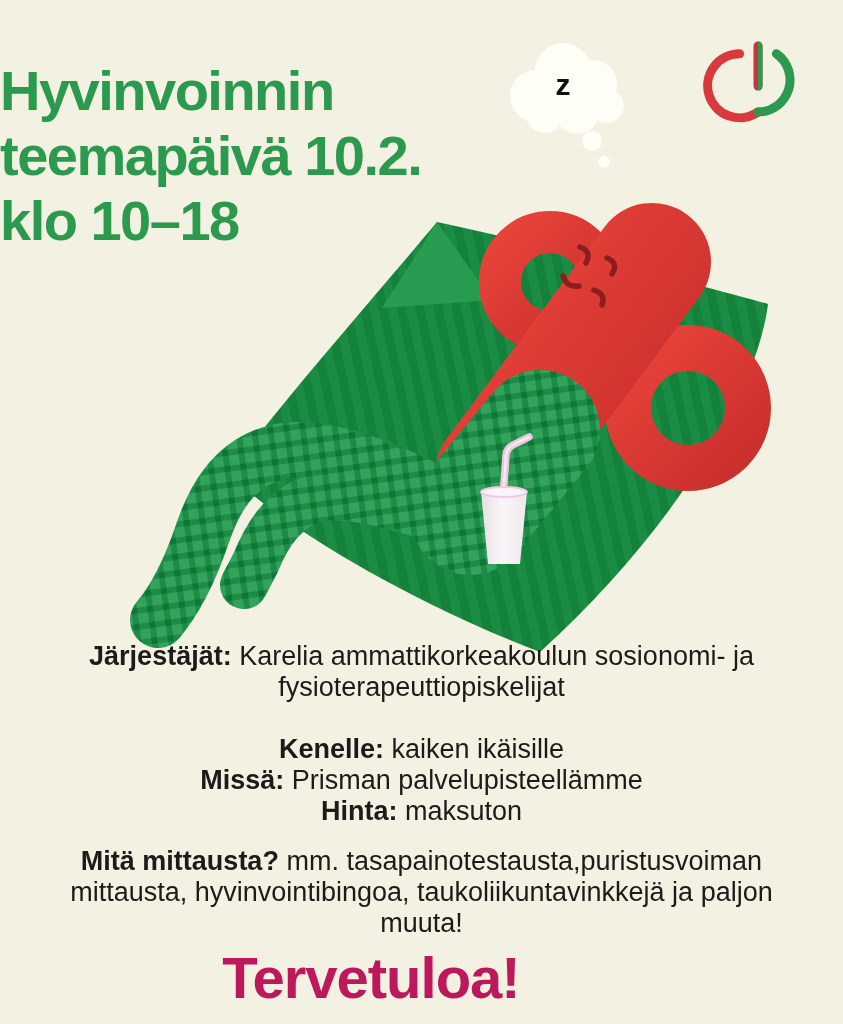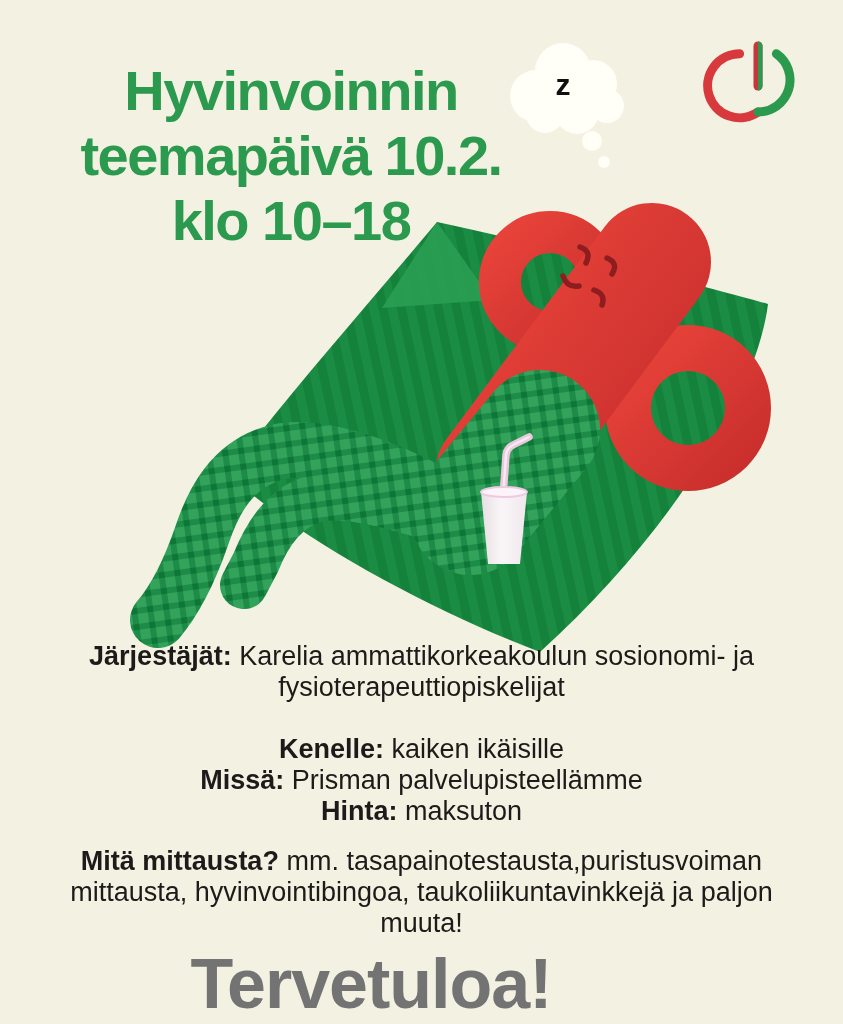--- a/index.html
+++ b/index.html
@@ -5,36 +5,36 @@
   html,body{margin:0;padding:0;}
   body{
     width:843px;height:1024px;position:relative;overflow:hidden;
     background:#f3f1e1;
     font-family:"Liberation Sans", sans-serif;
     color:#1c1b1a;
   }
   .illustration-layer{position:absolute;left:0;top:0;width:843px;height:1024px;}
   .title{
     position:absolute;left:0;top:58px;width:582px;
-    text-align:center;font-weight:700;font-size:56px;line-height:65px;
+    font-weight:700;font-size:56px;line-height:65px;
     letter-spacing:-1.5px;color:#2b9a4e;
   }
   .title div{white-space:nowrap;}
   .text-block{
     position:absolute;left:20px;width:803px;text-align:center;
     font-size:27px;line-height:31px;color:#1c1b1a;
   }
   .text-block .line{display:block;white-space:nowrap;}
   .organizers{top:641px;text-align:center;}
   .details{top:734px;text-align:center;}
   .activities{top:846px;}
   .lbl{font-weight:700;}
   .closing{
     position:absolute;left:0;top:944px;width:742px;text-align:center;
-    font-weight:700;font-size:70px;letter-spacing:-1px;color:#737373;
+    font-weight:700;font-size:58px;letter-spacing:-1px;color:#be185d;
   }
 </style>
 </head>
 <body>
 
 <svg class="illustration-layer" viewBox="0 0 843 1024" xmlns="http://www.w3.org/2000/svg" aria-hidden="true">
   <defs>
     <linearGradient id="redGrad" x1="0" y1="0" x2="1" y2="1">
       <stop offset="0" stop-color="#e8433a"></stop>
       <stop offset="1" stop-color="#c92f2d"></stop>

